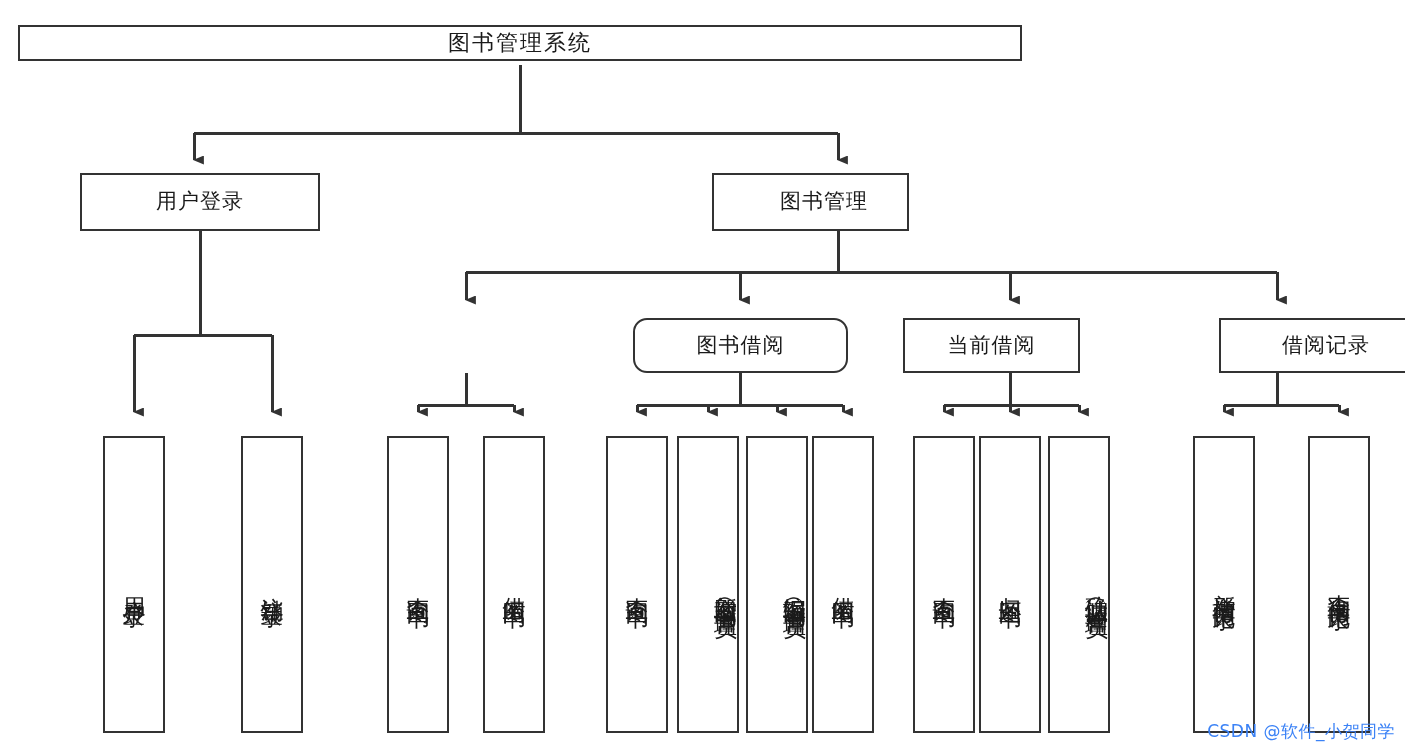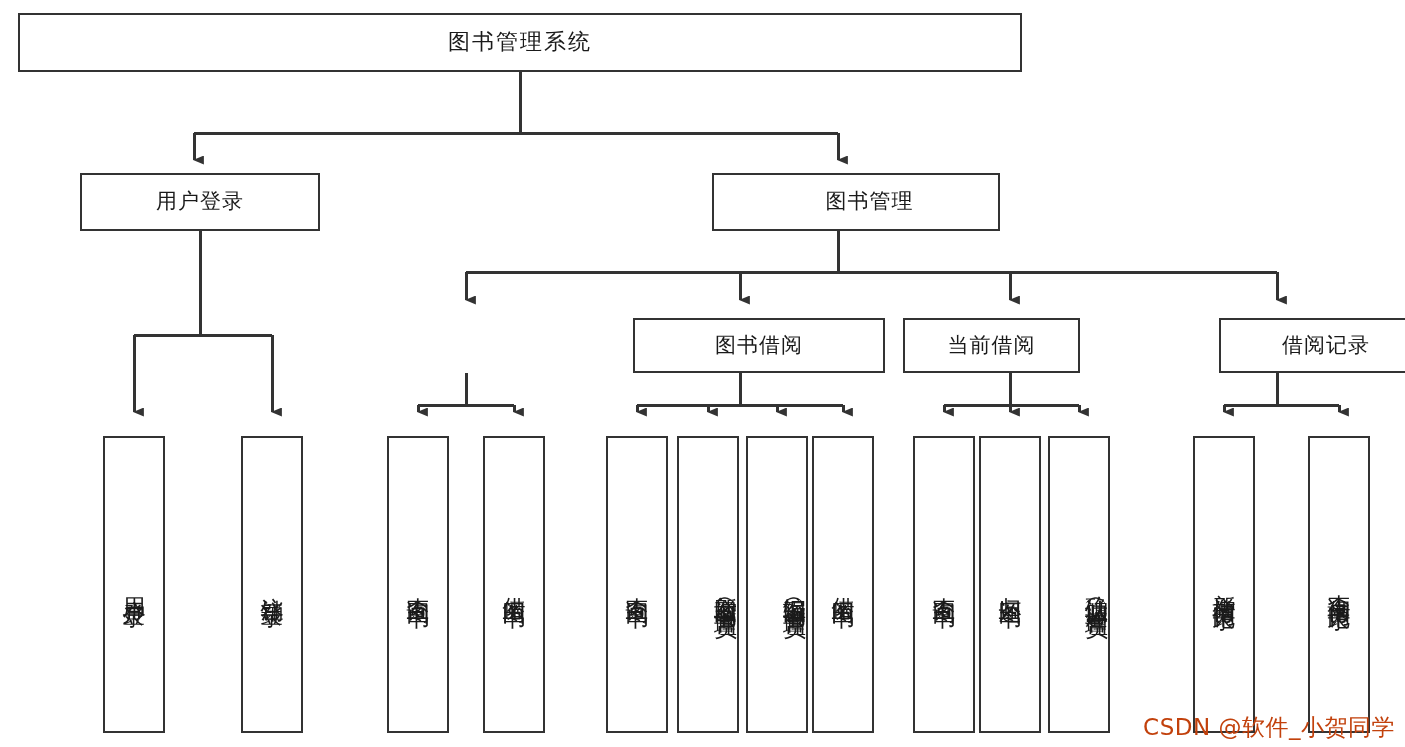--- a/index.html
+++ b/index.html
@@ -53,22 +53,22 @@
     padding-top:0;
   }
   #root-node{
     font-size:22px;
     letter-spacing:2px;
   }
   #watermark{
     position:absolute;
     right:10px;
     bottom:4px;
-    font-size:23px;
-    color:#c2410c;
+    font-size:17px;
+    color:#3b82f6;
     letter-spacing:0.5px;
     white-space:nowrap;
     font-family:"DejaVu Sans","Liberation Sans",sans-serif;
   }
 </style>
 </head>
 <body>
 
 <div id="diagram">
 
@@ -115,28 +115,28 @@
       <path d="M1010,405 L1010,412" marker-end="url(#arrow)"></path>
       <path d="M1079,405 L1079,412" marker-end="url(#arrow)"></path>
 
       <path d="M1277,373 L1277,405"></path>
       <path d="M1224,405 L1339,405"></path>
       <path d="M1224,405 L1224,412" marker-end="url(#arrow)"></path>
       <path d="M1339,405 L1339,412" marker-end="url(#arrow)"></path>
     </g>
   </svg>
 
-  <div class="node horiz" id="root-node" style="left:18px; top:13px; width:1004px; height:59px;">图书管理系统</div>
+  <div class="node horiz" id="root-node" style="left:18px; top:25px; width:1004px; height:36px;">图书管理系统</div>
 
   <div class="node horiz" style="left:80px; top:173px; width:240px; height:58px;">用户登录</div>
 
-  <div class="node horiz" style="left:712px; top:173px; width:288px; height:58px;padding-left:27px;">图书管理</div>
+  <div class="node horiz" style="left:712px; top:173px; width:197px; height:58px;padding-left:27px;">图书管理</div>
 
 
-  <div class="node horiz" style="left:633px; top:318px; width:252px; height:55px;">图书借阅</div>
+  <div class="node horiz" style="left:633px; top:318px; width:215px; height:55px;border-radius:14px;">图书借阅</div>
 
   <div class="node horiz" style="left:903px; top:318px; width:177px; height:55px;">当前借阅</div>
 
   <div class="node horiz" style="left:1171px; top:318px; width:214px; height:55px;margin-left:48px;">借阅记录</div>
 
   <div class="node vert centered" style="left:103px; top:436px; width:62px; height:297px;">用户登录</div>
 
   <div class="node vert centered" style="left:241px; top:436px; width:62px; height:297px;">注销登录</div>
 
   <div class="node vert centered" style="left:387px; top:436px; width:62px; height:297px;">查询图书</div>

